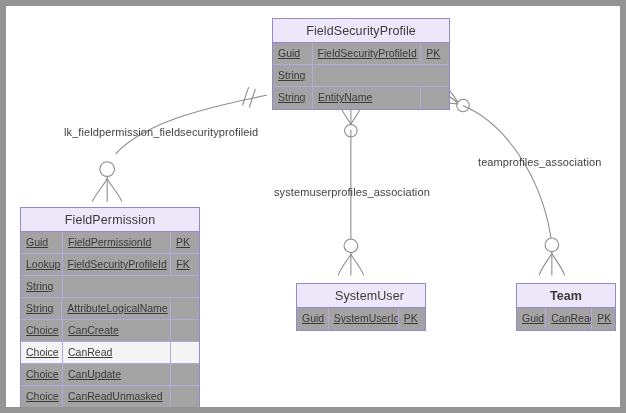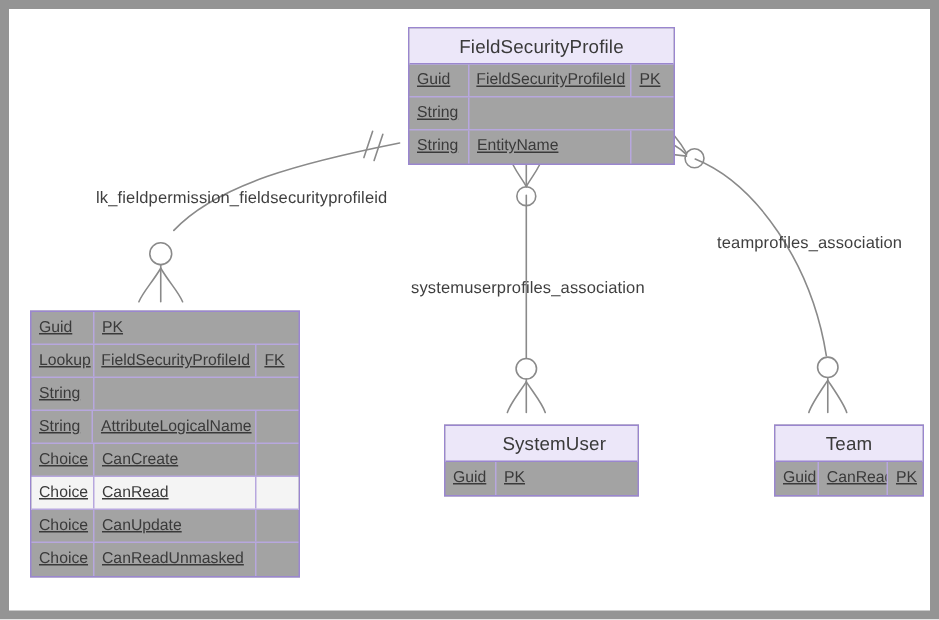--- a/index.html
+++ b/index.html
@@ -146,22 +146,24 @@
       <div class="cell c-key"></div>
     </div>
     <div class="row">
       <div class="cell c-type">String</div>
       <div class="cell c-name">EntityName</div>
       <div class="cell c-key"></div>
     </div>
   </div>
 
   <div class="entity" id="ent-fp" style="left: 14px; top: 201px; width: 180px; border-color: rgb(154, 134, 207);">
-    <div class="row">
-      <div class="cell c-type">Guid</div>
+    <div class="entity-header" style="background: rgb(236, 231, 249); border-bottom-color: rgb(154, 134, 207); color: rgb(58, 58, 58);">FieldPermission</div>
+    <div class="row">
+      <div class="cell c-type">Guid</div>
+      <div class="cell c-name">FieldPermissionId</div>
       <div class="cell c-key">PK</div>
     </div>
     <div class="row">
       <div class="cell c-type">Lookup</div>
       <div class="cell c-name">FieldSecurityProfileId</div>
       <div class="cell c-key">FK</div>
     </div>
     <div class="row">
       <div class="cell c-type">String</div>
       <div class="cell c-key"></div>
@@ -190,26 +192,27 @@
       <div class="cell c-type">Choice</div>
       <div class="cell c-name">CanReadUnmasked</div>
       <div class="cell c-key"></div>
     </div>
   </div>
 
   <div class="entity" id="ent-su" style="left: 290px; top: 277px; width: 130px; border-color: rgb(154, 134, 207);">
     <div class="entity-header" style="background: rgb(236, 231, 249); border-bottom-color: rgb(154, 134, 207); color: rgb(58, 58, 58); padding-left: 17px;">SystemUser</div>
     <div class="row">
       <div class="cell c-type">Guid</div>
+      <div class="cell c-name">SystemUserId</div>
       <div class="cell c-key">PK</div>
     </div>
   </div>
 
   <div class="entity" id="ent-team" style="left: 510px; top: 277px; width: 100px; border-color: rgb(154, 134, 207);">
-    <div class="entity-header" style="background: rgb(236, 231, 249); border-bottom-color: rgb(154, 134, 207); color: rgb(58, 58, 58);">Team</div>
+    <div class="entity-header" style="background: rgb(236, 231, 249); border-bottom-color: rgb(154, 134, 207); color: rgb(58, 58, 58); font-weight: bold;">Team</div>
     <div class="row">
       <div class="cell c-type">Guid</div>
       <div class="cell c-name">CanRead</div>
       <div class="cell c-key">PK</div>
     </div>
   </div>
 
 </div>
 
 </body></html>

